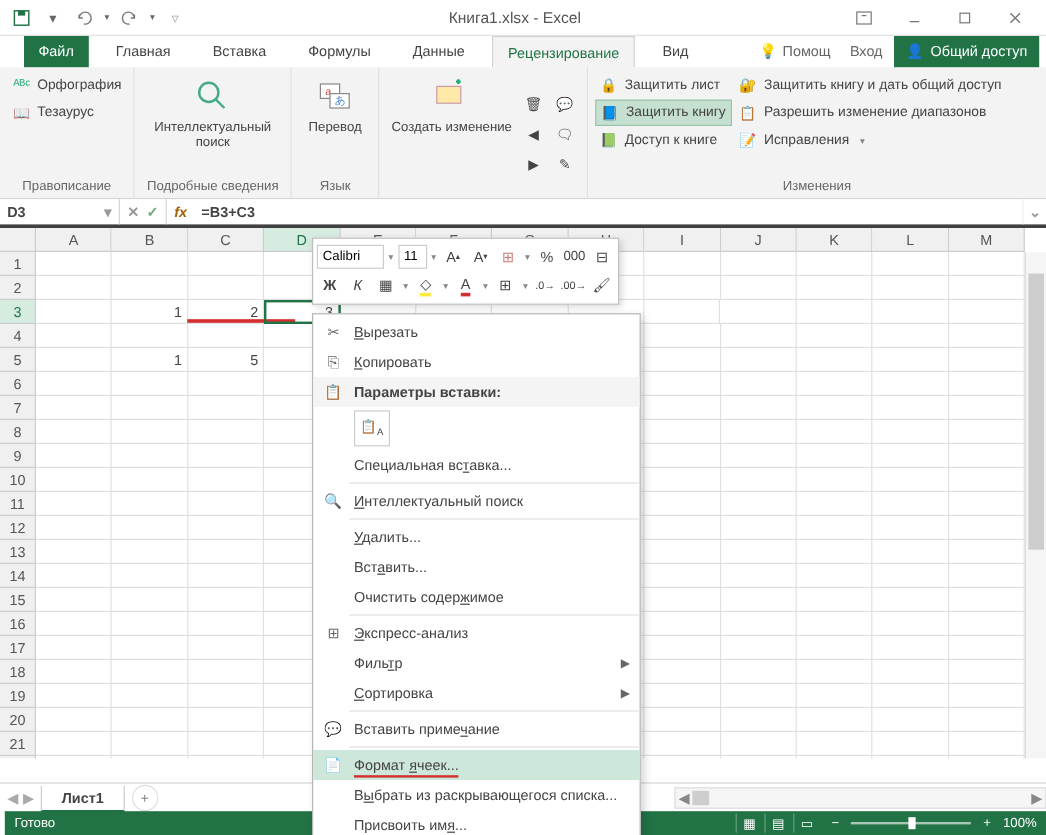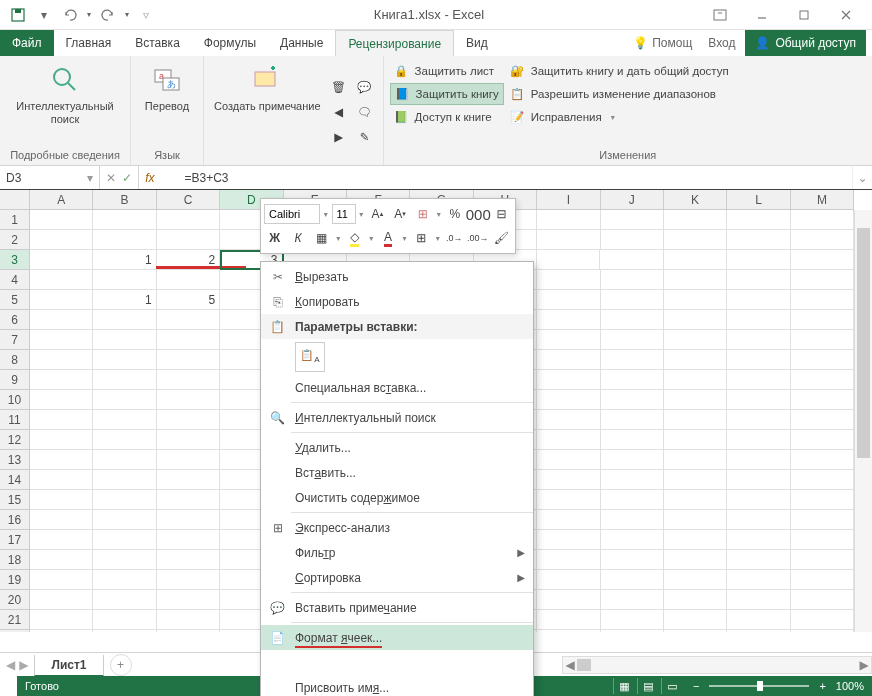--- a/index.html
+++ b/index.html
@@ -8,47 +8,47 @@
 
 .titlebar { height: 30px; background: #fff; display: flex; align-items: center; padding: 0 6px; border-bottom: 1px solid #e1e1e1; }
 .qat { display: flex; gap: 2px; align-items: center; }
 .qat-btn { width: 24px; height: 24px; display: flex; align-items: center; justify-content: center; color: #666; cursor: pointer; }
 .qat-btn.save { color: #217346; }
 .title-text { flex: 1; text-align: center; font-size: 13px; color: #555; }
 .win-controls { display: flex; gap: 2px; }
 .win-btn { width: 40px; height: 24px; display: flex; align-items: center; justify-content: center; color: #666; cursor: pointer; }
 
 
-.ribbon-tabs { height: 26px; background: #fff; display: flex; align-items: stretch; padding-left: 0; }
+.ribbon-tabs { height: 26px; background: #fff; display: flex; align-items: stretch; padding-left: 20px; gap: 11px; }
 .tab { padding: 0 12px; display: flex; align-items: center; font-size: 12px; color: #444; cursor: pointer; }
 .tab.file { background: #217346; color: #fff; }
 .tab.active { border: 1px solid #d4d4d4; border-bottom: none; background: #f3f3f3; color: #217346; }
 .tabs-right { margin-left: auto; display: flex; align-items: center; gap: 4px; padding-right: 6px; }
 .help-btn { display: flex; align-items: center; gap: 4px; color: #666; padding: 0 6px; }
 .share-btn { background: #217346; color: #fff; padding: 0 10px; height: 26px; display: flex; align-items: center; gap: 5px; }
 
 
 .ribbon { height: 110px; background: #f3f3f3; border-bottom: 1px solid #d4d4d4; display: flex; }
 .ribbon-group { border-right: 1px solid #e1e1e1; padding: 4px 6px 2px 6px; display: flex; flex-direction: column; }
 .group-body { flex: 1; display: flex; gap: 2px; }
 .group-label { text-align: center; font-size: 11px; color: #666; padding: 2px 0; }
 .rbtn-large { width: auto; min-width: 60px; display: flex; flex-direction: column; align-items: center; justify-content: flex-start; padding: 4px 4px; cursor: pointer; text-align: center; font-size: 11px; line-height: 1.2; }
 .rbtn-large .ico { width: 32px; height: 32px; margin-bottom: 4px; display: flex; align-items: center; justify-content: center; }
 .rbtn-small { display: flex; align-items: center; gap: 5px; padding: 2px 4px; font-size: 11.5px; cursor: pointer; height: 22px; }
 .rbtn-small.highlighted { background: #c5e0d0; border: 1px solid #9bc2ab; }
 .rbtn-small .ico { width: 16px; height: 16px; display: flex; align-items: center; justify-content: center; }
 .vcol { display: flex; flex-direction: column; gap: 1px; }
 
 
-.name-formula { height: 24px; display: flex; border-bottom: 1px solid #404040; background: #fff; }
+.name-formula { height: 24px; display: flex; border-bottom: 3px solid #404040; background: #fff; font-weight: bold; }
 .namebox { width: 100px; border-right: 1px solid #d4d4d4; padding: 0 6px; display: flex; align-items: center; font-size: 12px; }
 .namebox .dd { margin-left: auto; color: #999; }
 .fx-btns { display: flex; align-items: center; padding: 0 6px; gap: 6px; color: #999; border-right: 1px solid #d4d4d4; }
 .fx-label { padding: 0 6px; display: flex; align-items: center; font-style: italic; color: #a16207; }
-.formula-input { flex: 1; padding: 0 6px; display: flex; align-items: center; font-size: 12px; margin-left: 18px; }
+.formula-input { flex: 1; padding: 0 6px; display: flex; align-items: center; font-size: 12px; }
 .formula-expand { width: 20px; display: flex; align-items: center; justify-content: center; color: #999; border-left: 1px solid #eee; }
 
 
 .grid-wrap { position: relative; height: 442px; overflow: hidden; background: #fff; }
 .corner { position: absolute; left: 0; top: 0; width: 30px; height: 20px; background: #f0f0f0; border-right: 1px solid #ccc; border-bottom: 1px solid #ccc; }
 .col-headers { position: absolute; left: 30px; top: 0; right: 18px; height: 20px; display: flex; }
 .col-h { width: 64px; height: 20px; background: #f0f0f0; border-right: 1px solid #ccc; border-bottom: 1px solid #ccc; display: flex; align-items: center; justify-content: center; font-size: 12px; color: #555; }
 .col-h.sel { background: #d6ece1; color: #217346; }
 .row-headers { position: absolute; left: 0; top: 20px; bottom: 0; width: 30px; }
 .row-h { width: 30px; height: 20px; background: #f0f0f0; border-right: 1px solid #ccc; border-bottom: 1px solid #ccc; display: flex; align-items: center; justify-content: center; font-size: 12px; color: #555; }
@@ -84,21 +84,21 @@
 .sheet-tabs { position: absolute; left: 0; right: 0; bottom: 20px; height: 24px; background: #fff; border-top: 1px solid #d4d4d4; display: flex; align-items: center; }
 .sheet-nav { display: flex; padding: 0 6px; gap: 4px; color: #aaa; }
 .sheet-tab { padding: 3px 16px; border: 1px solid #ccc; border-top: none; background: #fff; font-size: 12px; position: relative; top: 1px; }
 .sheet-tab.active { border-bottom: 2px solid #217346; font-weight: 600; }
 .sheet-add { width: 22px; height: 22px; border: 1px solid #ddd; border-radius: 11px; display: flex; align-items: center; justify-content: center; margin-left: 6px; color: #888; }
 .hscroll { margin-left: auto; height: 18px; width: 310px; background: #f5f5f5; position: relative; border: 1px solid #ddd; display:flex; align-items:center;}
 .hscroll-thumb { position: absolute; top: 2px; bottom: 2px; left: 14px; width: 14px; background: #cdcdcd; }
 .hscroll-arrow{ width:14px; display:flex; align-items:center; justify-content:center; color:#888;}
 
 
-.statusbar { position: absolute; left: 17px; right: 0; bottom: 0; height: 20px; background: #217346; color: #fff; display: flex; align-items: center; padding: 0 8px; font-size: 11px; }
+.statusbar { position: absolute; left: 4px; right: 0; bottom: 0; height: 20px; background: #217346; color: #fff; display: flex; align-items: center; padding: 0 8px; font-size: 11px; }
 .statusbar .right { margin-left: auto; display: flex; align-items: center; gap: 10px; }
 .view-btns { display: flex; gap: 2px; }
 .view-btn { width: 22px; height: 16px; display: flex; align-items: center; justify-content: center; border-left: 1px solid rgba(255,255,255,0.3); }
 .zoom-slider { width: 100px; height: 2px; background: rgba(255,255,255,0.6); position: relative; }
 .zoom-thumb { position: absolute; left: 48px; top: -4px; width: 6px; height: 10px; background: #fff; }
 
 svg { display: block; }
 u { text-decoration: underline; }
 </style>
 </head>
@@ -172,20 +172,35 @@
     <div class="share-btn">
         <span>👤</span>
         <span>Общий доступ</span>
       </div>
   </div>
 </div>
 
 <div class="ribbon">
   <div class="ribbon-group">
     <div class="group-body">
+      <div class="vcol">
+        <div class="rbtn-small">
+            <span class="ico" style="color:#2a7;">ᴬᴮᶜ</span>
+            <span>Орфография</span>
+          </div>
+        <div class="rbtn-small">
+            <span class="ico">📖</span>
+            <span>Тезаурус</span>
+          </div>
+      </div>
+    </div>
+    <div class="group-label">Правописание</div>
+  </div>
+  <div class="ribbon-group">
+    <div class="group-body">
       <div class="rbtn-large" style="width:118px;">
         <span class="ico">
             <svg width="32" height="32" viewBox="0 0 32 32">
               <circle cx="13" cy="13" r="8" fill="none" stroke="#4a8" stroke-width="2"></circle>
               <path d="M19 19 L26 26" stroke="#4a8" stroke-width="2"></path>
             </svg>
           </span>
         <span>Интеллектуальный поиск</span>
       </div>
     </div>
@@ -209,21 +224,21 @@
   </div>
   <div class="ribbon-group">
     <div class="group-body">
       <div class="rbtn-large">
         <span class="ico">
             <svg width="32" height="32">
               <rect x="4" y="8" width="20" height="14" fill="#ffe9a8" stroke="#c9a"></rect>
               <path d="M20 4 L24 4 M22 2 L22 6" stroke="#2a7" stroke-width="2"></path>
             </svg>
           </span>
-        <span>Создать примечание</span>
+        <span>Создать изменение</span>
       </div>
       <div class="vcol" style="justify-content:center;gap:3px;">
         <div class="rbtn-small">
             <span class="ico">🗑</span>
           </div>
         <div class="rbtn-small">
             <span class="ico">◀</span>
           </div>
         <div class="rbtn-small">
             <span class="ico">▶</span>
@@ -675,21 +690,21 @@
   <div class="mt-row">
     <input class="mt-input" style="width: 56px;" value="Calibri">
       <div class="mt-dd">▾</div>
     <input class="mt-input" style="width: 24px;" value="11">
       <div class="mt-dd">▾</div>
     <div class="mt-btn">A<sup style="font-size:7px;">▴</sup></div>
     <div class="mt-btn">A<sub style="font-size:7px;">▾</sub></div>
     <div class="mt-btn" style="color:#c77;">⊞</div>
       <div class="mt-dd">▾</div>
     <div class="mt-btn">%</div>
-    <div class="mt-btn" style="font-size:15px;">000</div>
+    <div class="mt-btn" style="font-size:11px;">000</div>
     <div class="mt-btn">⊟</div>
   </div>
   <div class="mt-row">
     <div class="mt-btn" style="font-weight:bold;">Ж</div>
     <div class="mt-btn" style="font-style:italic;">К</div>
     <div class="mt-btn">▦</div>
       <div class="mt-dd">▾</div>
     <div class="mt-btn">
         <span style="border-bottom:3px solid #ffeb3b;">◇</span>
       </div>
@@ -766,20 +781,21 @@
       <span class="ctx-ico">💬</span>
       <span>Вставить приме<u>ч</u>ание</span>
     </div>
   <div class="ctx-sep"></div>
   <div class="ctx-item hover">
       <span class="ctx-ico">📄</span>
       <span><span class="red-under">Формат <u>я</u>чеек...</span></span>
     </div>
   <div class="ctx-item">
       <span class="ctx-ico"></span>
+      <span>В<u>ы</u>брать из раскрывающегося списка...</span>
     </div>
   <div class="ctx-item">
       <span class="ctx-ico"></span>
       <span>Присвоить им<u>я</u>...</span>
     </div>
 
 </div>
 
 <div class="sheet-tabs">
   <div class="sheet-nav">

